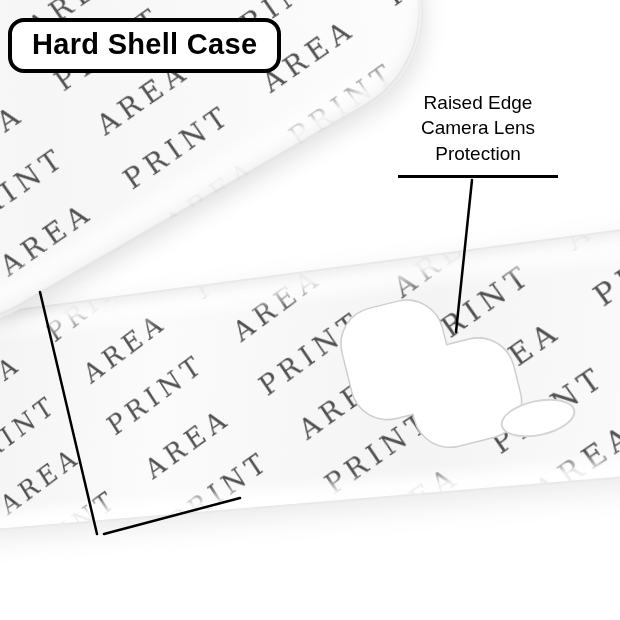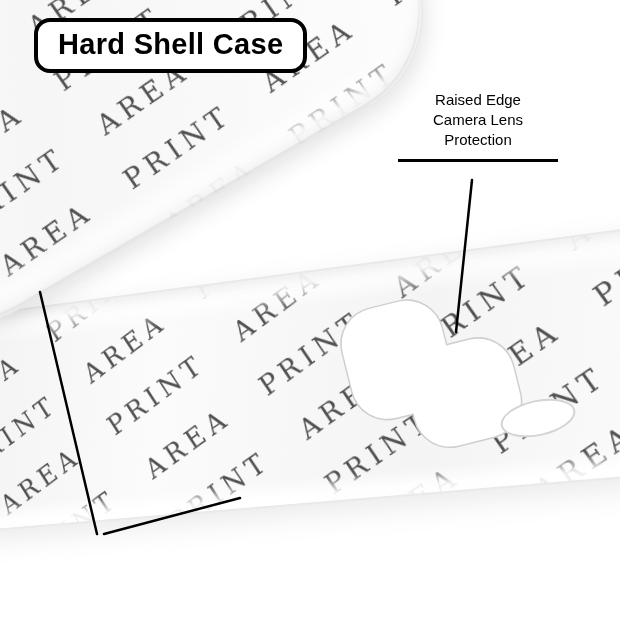--- a/index.html
+++ b/index.html
@@ -102,41 +102,41 @@
   }
   .lines-overlay line {
     stroke: #000000;
     stroke-width: 2.5;
     stroke-linecap: round;
   }
 
   .note {
     position: absolute;
     text-align: center;
-    font-size: 15px;
+    font-size: 19px;
     line-height: 1.33;
     color: #000000;
     white-space: pre-line;
     z-index: 7;
   }
   .note-camera {
     left: 398px; top: 90px;
     width: 160px;
     border-bottom: 3px solid #000000;
     padding-bottom: 9px;
   }
   .note-fullbody {
     left: 20px; top: 536px;
     width: 162px;
   }
 
   
   .title-badge {
     position: absolute;
-    left: 34px; top: 18px;
+    left: 8px; top: 18px;
     background: #ffffff;
     border: 4px solid #000000;
     border-radius: 16px;
     padding: 6px 20px 8px 20px;
     font-size: 29px;
     font-weight: bold;
     letter-spacing: 0.3px;
     color: #000000;
     z-index: 8;
   }

